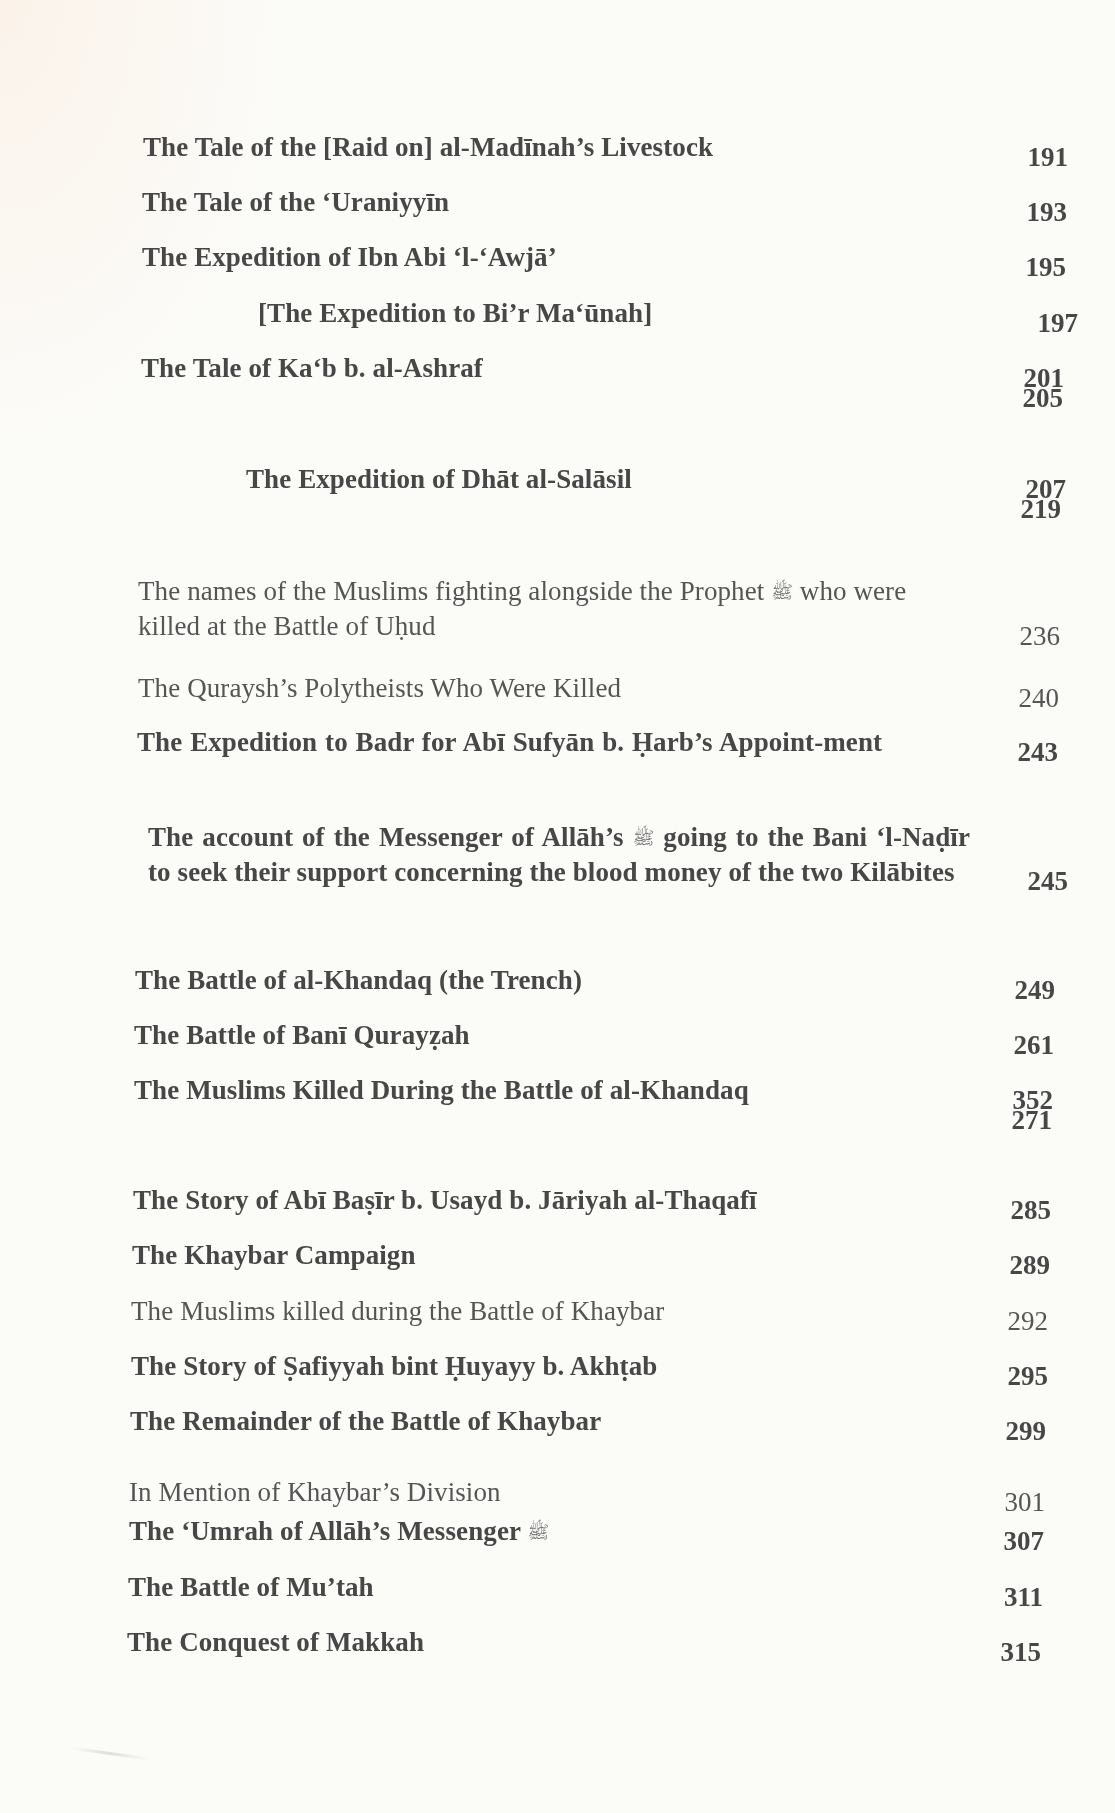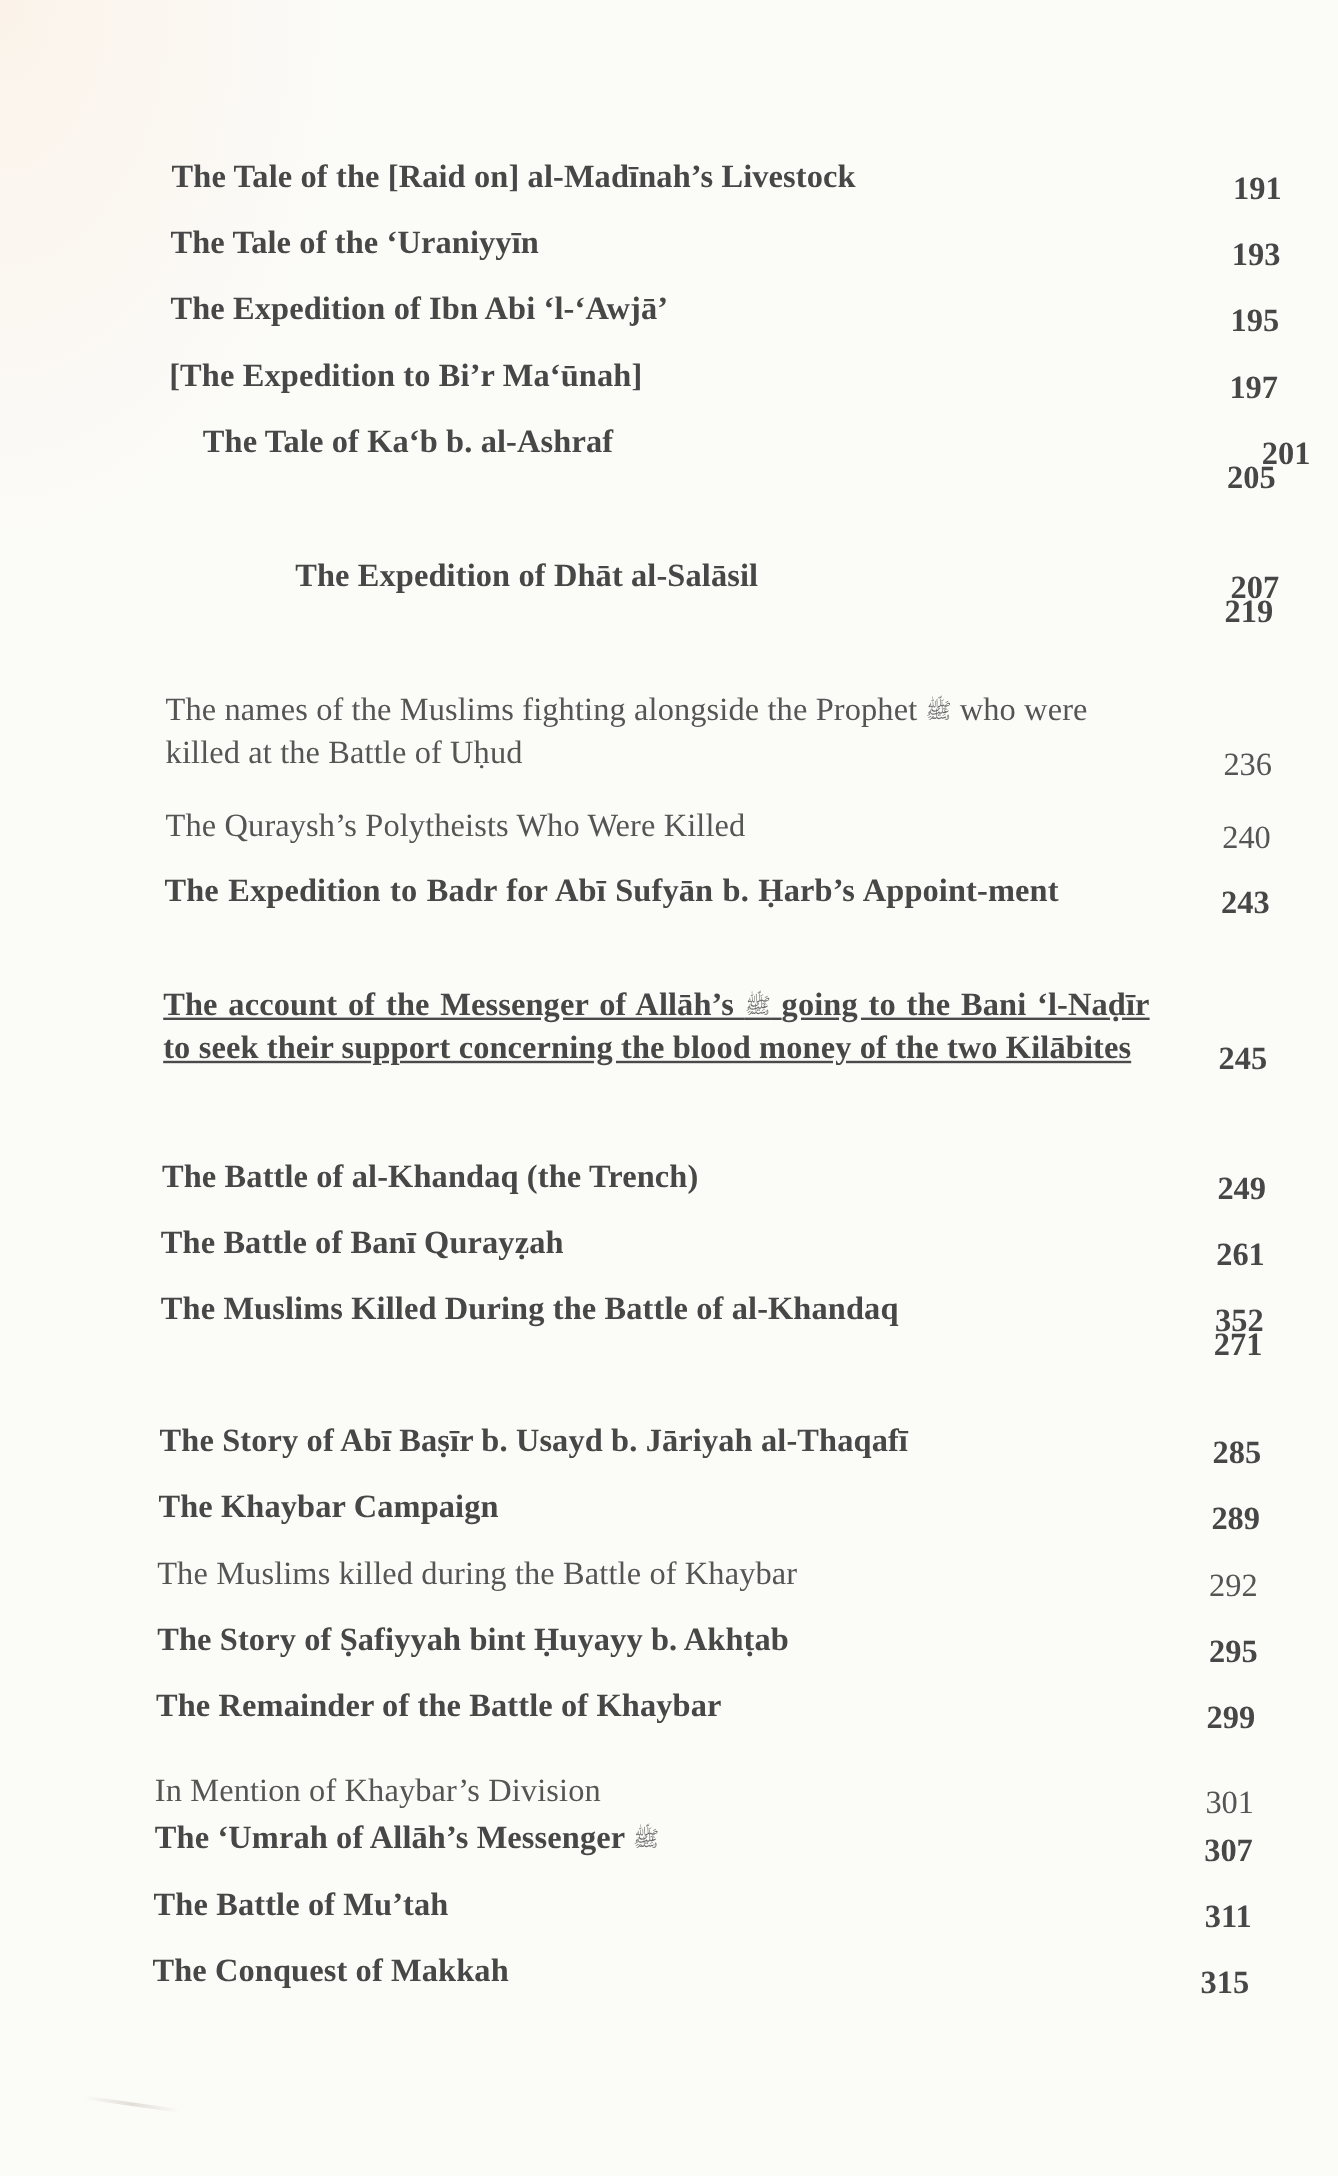--- a/index.html
+++ b/index.html
@@ -89,26 +89,26 @@
     <div class="entry bold" style="left:142px; top:185px; width:925px;">
       <div class="title">The Tale of the ‘Uraniyyīn</div>
       <div class="page-num">193</div>
     </div>
 
     <div class="entry bold" style="left:142px; top:240px; width:924px;">
       <div class="title">The Expedition of Ibn Abi ‘l-‘Awjā’</div>
       <div class="page-num">195</div>
     </div>
 
-    <div class="entry bold" style="left:141px; top:296px; width:924px;">
+    <div class="entry bold" style="left:154px; top:296px; width:924px;justify-content:flex-end;">
       <div class="title">[The Expedition to Bi’r Ma‘ūnah]</div>
       <div class="page-num">197</div>
     </div>
 
-    <div class="entry bold" style="left:141px; top:351px; width:923px;margin-left:28px;">
+    <div class="entry bold" style="left:141px; top:351px; width:923px;">
       <div class="title">The Tale of Ka‘b b. al-Ashraf</div>
       <div class="page-num">201</div>
     </div>
 
     <div class="entry bold" style="left:140px; top:406px; width:923px;">
       <div class="page-num">205</div>
     </div>
 
     <div class="entry bold" style="left:144px; top:462px; width:922px;justify-content:flex-end;">
       <div class="title">The Expedition of Dhāt al-Salāsil</div>
@@ -131,21 +131,21 @@
     <div class="entry light" style="left:138px; top:671px; width:921px;">
       <div class="title">The Quraysh’s Polytheists Who Were Killed</div>
       <div class="page-num">240</div>
     </div>
 
     <div class="entry bold" style="left:137px; top:725px; width:921px;">
       <div class="title" style="width:835px; word-spacing:1px;">The Expedition to Badr for Abī Sufyān b. Ḥarb’s Appoint-ment</div>
       <div class="page-num">243</div>
     </div>
 
-    <div class="entry bold" style="left:136px; top:820px; width:920px;text-decoration:underline;">
+    <div class="entry bold" style="left:148px; top:820px; width:920px;">
       <div class="title justify" style="width:822px; line-height:34px;">
         <span>The account of the Messenger of Allāh’s</span>
         <span class="honorific">ﷺ</span>
         <span>going to the Bani ‘l-Naḍīr to seek their support concerning the blood money of the two Kilābites</span>
       </div>
       <div class="page-num">245</div>
     </div>
 
     <div class="entry bold" style="left:135px; top:963px; width:920px;font-family:Liberation Serif, serif;">
       <div class="title">The Battle of al-Khandaq (the Trench)</div>

